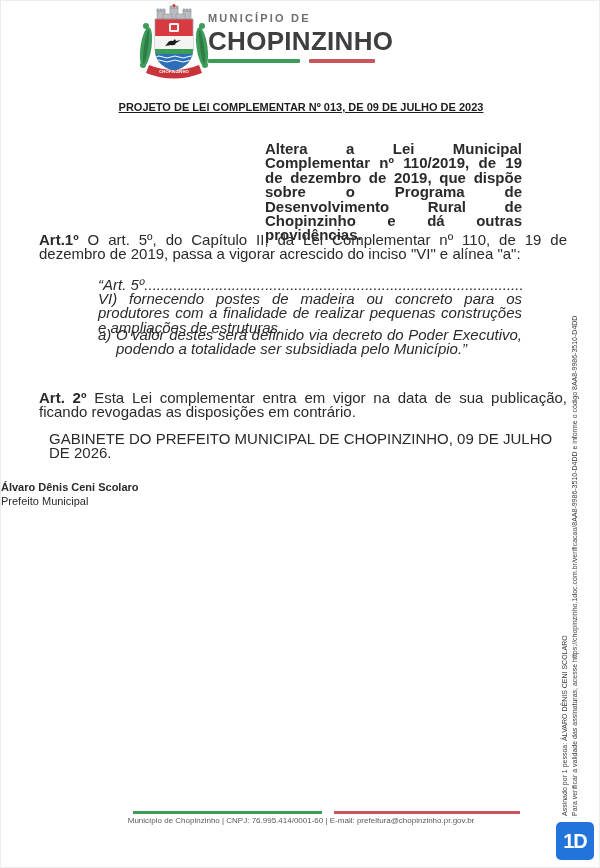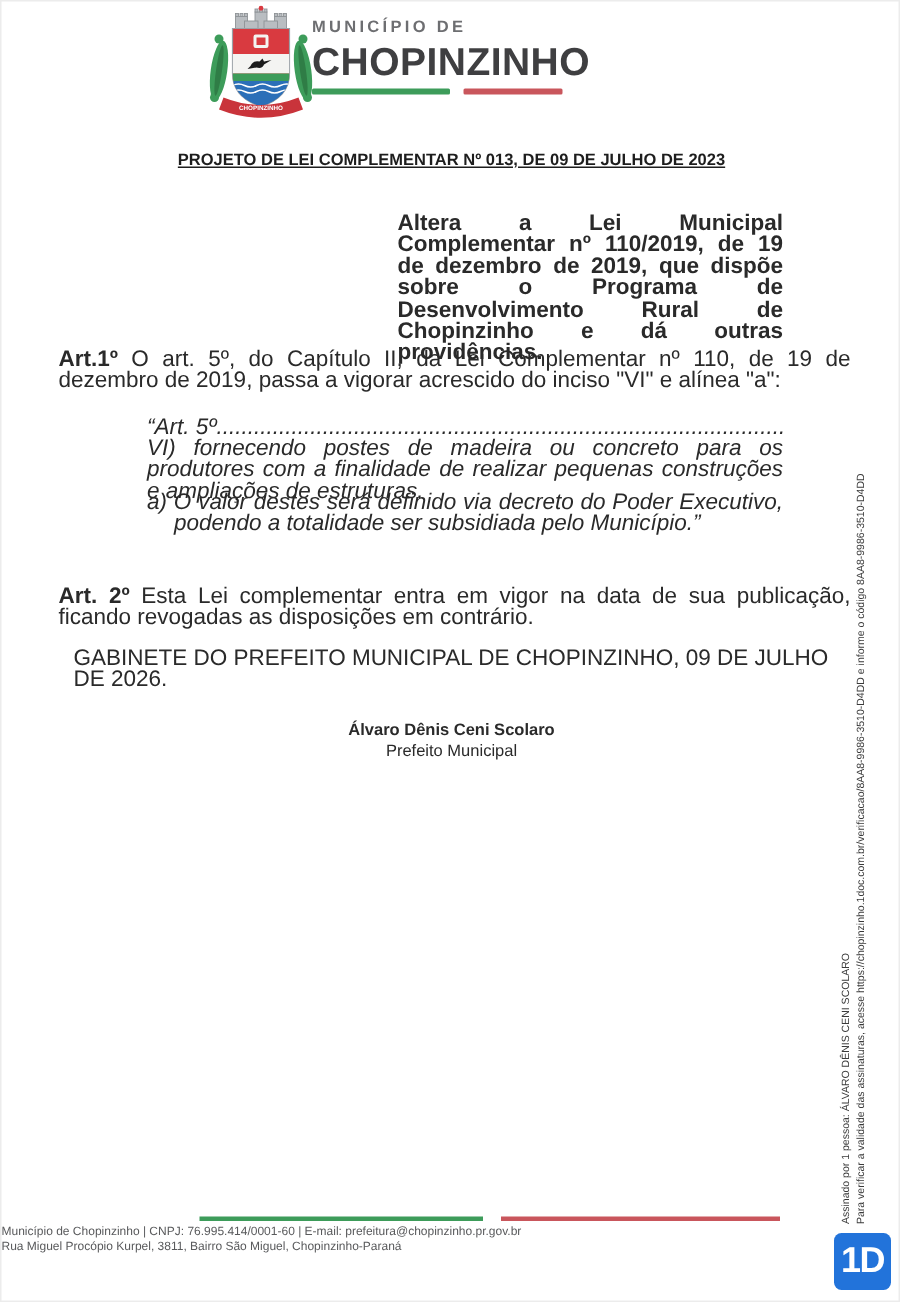--- a/index.html
+++ b/index.html
@@ -22,36 +22,36 @@
   .b{font-weight:bold;}
   .ementa{left:264px;top:141px;width:257px;font-weight:bold;}
   .art1{left:38px;top:232px;width:528px;}
   .quote{font-style:italic;}
   .q1{left:97px;top:277px;width:424px;white-space:nowrap;overflow:hidden;text-align:left;}
   .q2{left:97px;top:291px;width:424px;}
   .q3{left:97px;top:327px;width:424px;padding-left:18px;text-indent:-18px;box-sizing:border-box;}
   .art2{left:38px;top:390px;width:528px;}
   .gabinete{left:48px;top:431px;width:520px;text-align:left;}
   
-  .signature{left:0;top:480px;width:600px;text-align:center;font-size:11px;line-height:13.5px;}
+  .signature{left:0;top:480px;width:600px;text-align:left;font-size:11px;line-height:13.5px;}
   
-  .footer-txt{left:0;top:815px;width:600px;text-align:left;font-size:8px;line-height:10px;color:#595a5c;}
+  .footer-txt{left:0;top:815px;width:600px;text-align:center;font-size:8px;line-height:10px;color:#595a5c;}
   .fbar{position:absolute;height:3px;}
   
   .side-strip{
     left:559px;top:815px;width:625px;
     transform:rotate(-90deg);transform-origin:0 0;
     font-size:7px;line-height:9.5px;color:#3a3a3a;white-space:nowrap;
   }
   .side-strip .ln2{color:#3a3a3a;}
   
   .onedoc{
     left:555px;top:821px;width:38px;height:38px;border-radius:5px;background:#2273da;
     display:flex;align-items:center;justify-content:center;
-    color:#ffffff;font-weight:800;font-size:24px;letter-spacing:-1px;
+    color:#ffffff;font-weight:800;font-size:20px;letter-spacing:-1px;
   }
 </style>
 </head>
 <body>
 
 <div class="page">
 
   <svg class="abs" style="left:132px;top:2px;" width="82" height="80" viewBox="0 0 82 80">
 
     <g fill="#3d9c5a">
@@ -131,21 +131,20 @@
 
   <div class="abs signature">
     <div class="b">Álvaro Dênis Ceni Scolaro</div>
     <div>Prefeito Municipal</div>
   </div>
 
   <div class="fbar bar-green" style="left:132px;top:810px;width:189px;"></div>
   <div class="fbar bar-red" style="left:333px;top:810px;width:186px;"></div>
   <div class="abs footer-txt">
     <div>Município de Chopinzinho | CNPJ: 76.995.414/0001-60 | E-mail: prefeitura@chopinzinho.pr.gov.br</div>
-    <div>Rua Miguel Procópio Kurpel, 3811, Bairro São Miguel, Chopinzinho-Paraná</div>
   </div>
 
   <div class="abs side-strip">
     <div>Assinado por 1 pessoa:  ÁLVARO DÊNIS CENI SCOLARO</div>
     <div class="ln2">Para verificar a validade das assinaturas, acesse https://chopinzinho.1doc.com.br/verificacao/8AA8-9986-3510-D4DD e informe o código 8AA8-9986-3510-D4DD</div>
   </div>
 
   <div class="abs onedoc">
     <span>1D</span>
   </div>

